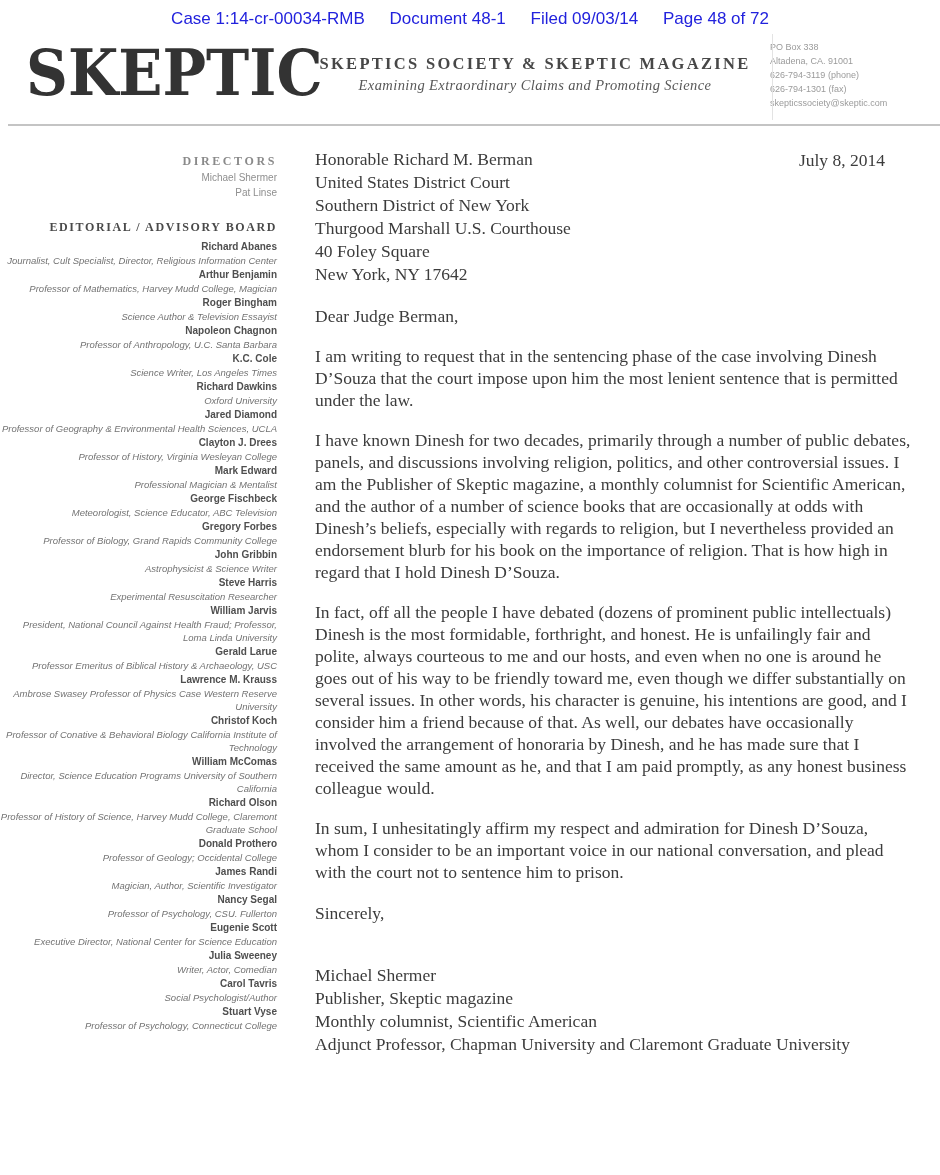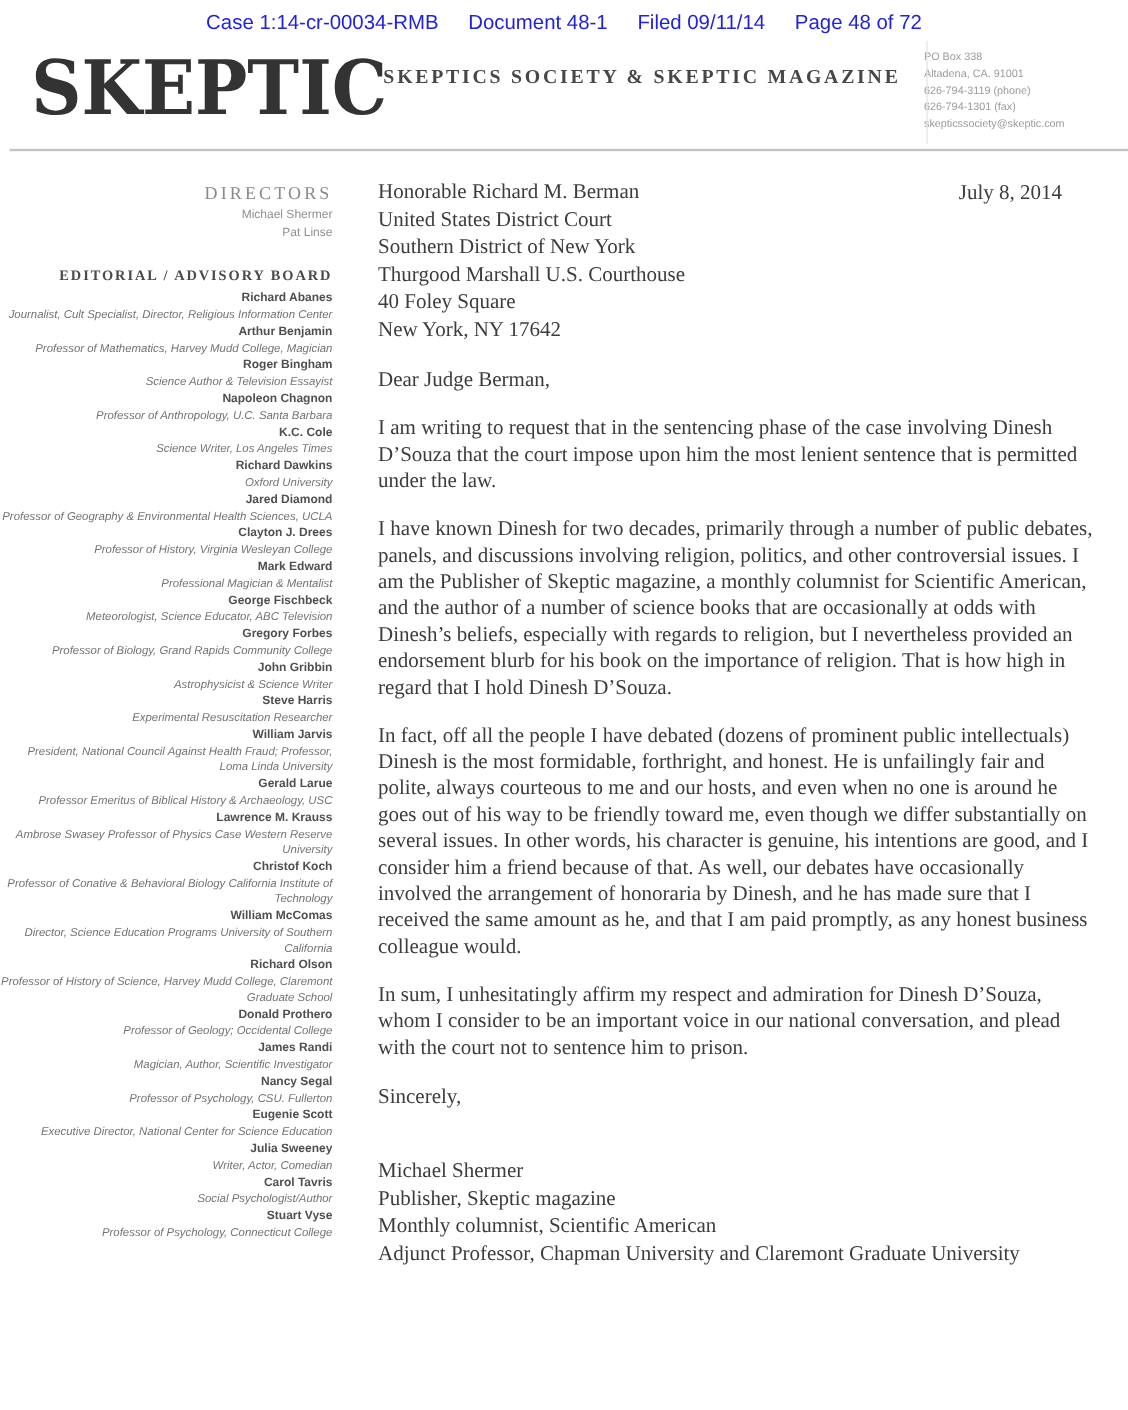--- a/index.html
+++ b/index.html
@@ -35,21 +35,21 @@
     width:170px;box-sizing:border-box;padding-top:10px;
     font-family:"Liberation Sans",sans-serif;font-size:9px;line-height:14px;
     color:#9b9b9b;
   }
   .header-rule{position:absolute;top:124px;left:8px;right:0;border-top:2px solid #c4c4c4;}
   .v-div{position:absolute;top:34px;left:772px;height:86px;border-left:1px solid #e3e3e3;}
   
   .main{position:absolute;top:148px;left:0;right:0;display:flex;}
   .sidebar{width:277px;flex:none;text-align:right;padding-top:6px;}
   .directors-heading{
-    font-family:"Liberation Serif",serif;font-size:15px;font-weight:normal;
+    font-family:"Liberation Serif",serif;font-size:12px;font-weight:bold;
     letter-spacing:2.6px;color:#8a8a8a;
   }
   .director{
     font-family:"Liberation Sans",sans-serif;font-size:10px;line-height:13px;
     color:#8f8f8f;margin-top:2px;
   }
   .board-heading{
     font-family:"Liberation Serif",serif;font-size:12px;font-weight:bold;
     letter-spacing:1.6px;color:#4a4a4a;margin-top:21px;margin-bottom:5px;
     white-space:nowrap;
@@ -75,28 +75,29 @@
   .closing{margin-top:19px;}
   .signature{margin-top:40px;}
   .signature div{line-height:23px;}
 </style>
 </head>
 <body>
 
 <div class="case-header">
   <span>Case 1:14-cr-00034-RMB</span>
   <span>Document 48-1</span>
-  <span>Filed 09/11/14</span>
+  <span>Filed 09/03/14</span>
   <span>Page 48 of 72</span>
 </div>
 
 <div class="letterhead">
   <div class="logo">SKEPTIC</div>
   <div class="lh-center">
     <div class="org-name">SKEPTICS SOCIETY &amp; SKEPTIC MAGAZINE</div>
+    <div class="tagline">Examining Extraordinary Claims and Promoting Science</div>
   </div>
   <div class="contact">
     <div>PO Box 338</div>
     <div>Altadena, CA. 91001</div>
     <div>626-794-3119 (phone)</div>
     <div>626-794-1301 (fax)</div>
     <div>skepticssociety@skeptic.com</div>
   </div>
 </div>
 <div class="v-div"></div>

